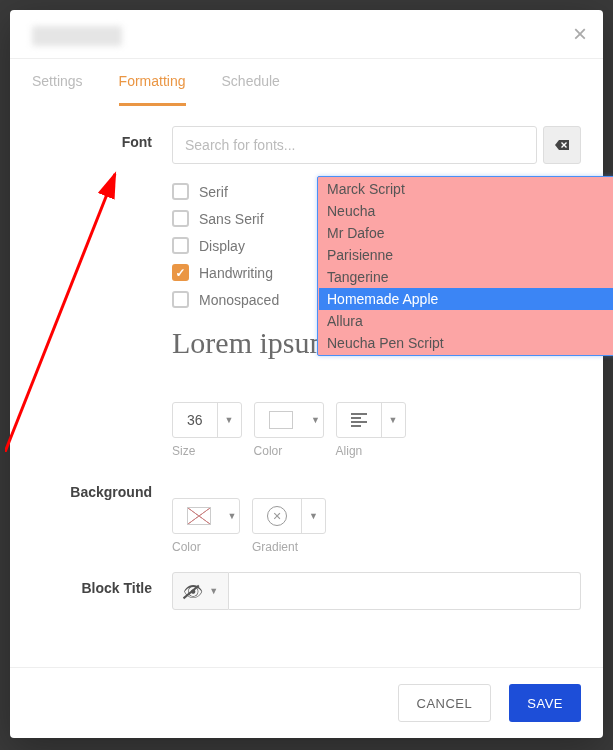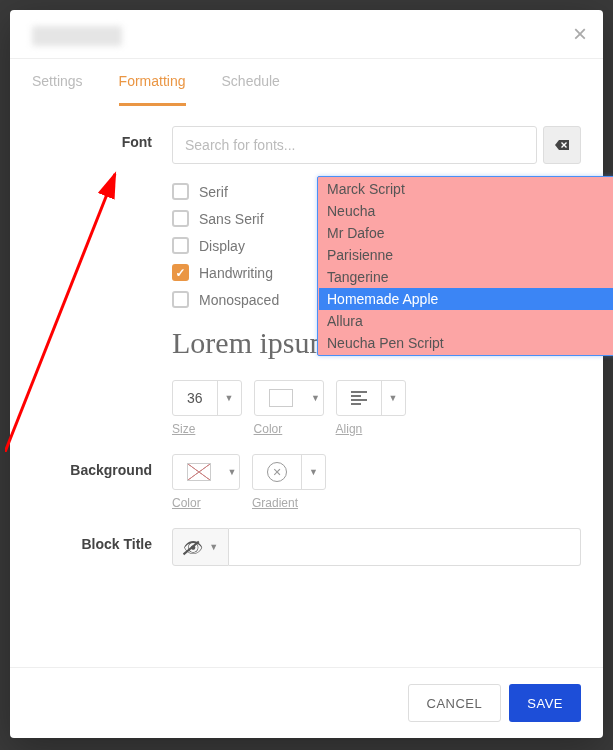--- a/index.html
+++ b/index.html
@@ -167,20 +167,21 @@
       padding: 10px 0 18px;
     }
     .ctrl-group {
       display: flex;
       gap: 12px;
     }
     .ctrl {
       display: flex;
       flex-direction: column;
       gap: 6px;
+      margin-top: 22px;
     }
     .ctrl-box {
       display: flex;
       align-items: center;
       border: 1px solid #ddd;
       border-radius: 3px;
       height: 36px;
       overflow: hidden;
     }
     .ctrl-val {
@@ -197,21 +198,20 @@
       display:flex;
       align-items:center;
       justify-content:center;
       color:#888;
       font-size: 9px;
       cursor: pointer;
     }
     .ctrl-label {
       font-size: 12px;
       color: #aaa;
-      text-decoration: underline;
     }
     .colorswatch {
       width: 24px; height: 18px;
       border: 1px solid #ccc;
       background: #fff;
       margin-right: 2px;
     }
     .nopattern {
       width: 24px; height: 18px;
       border: 1px solid #ccc;
@@ -258,21 +258,21 @@
       padding: 0 10px;
       gap: 6px;
       font-size: 9px;
       color: #888;
     }
     .footer {
       border-top: 1px solid #eee;
       padding: 16px 22px;
       display: flex;
       justify-content: flex-end;
-      gap: 8px;
+      gap: 18px;
       position:absolute;
       bottom: 0; left:0; right:0;
     }
     .btn {
       height: 38px;
       padding: 0 18px;
       font-size: 13px;
       letter-spacing: 0.5px;
       border-radius: 3px;
       cursor: pointer;

